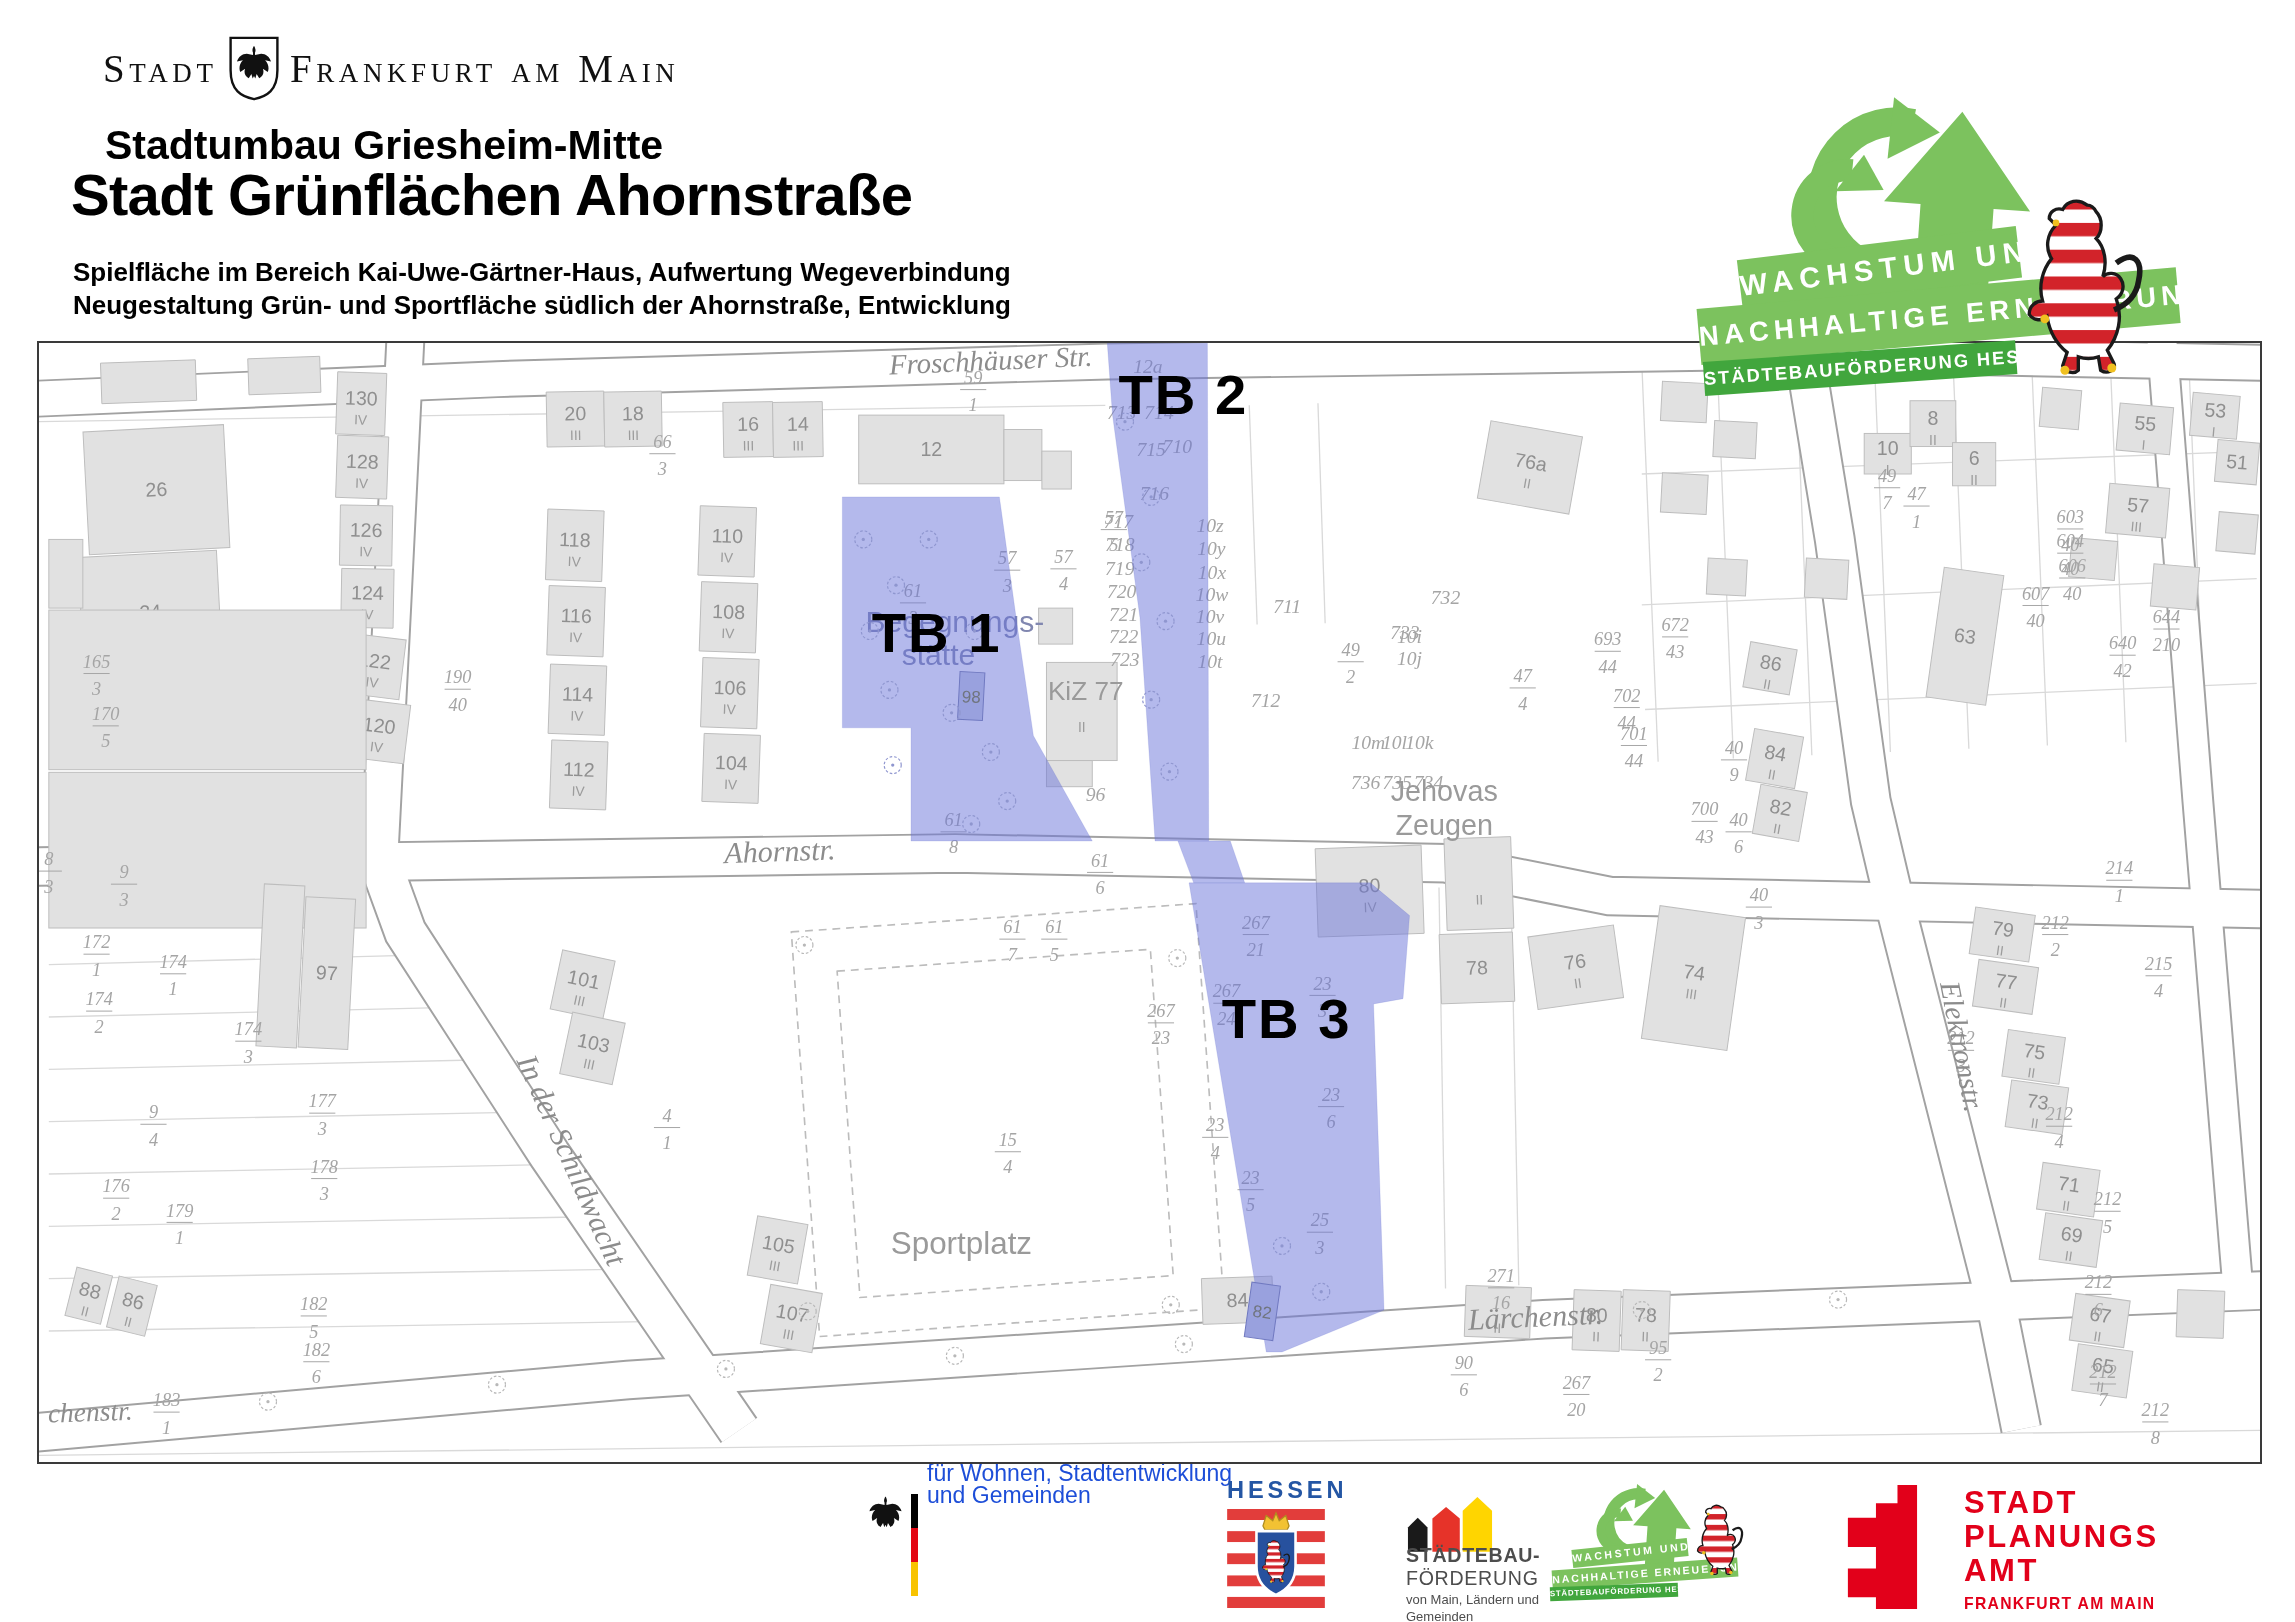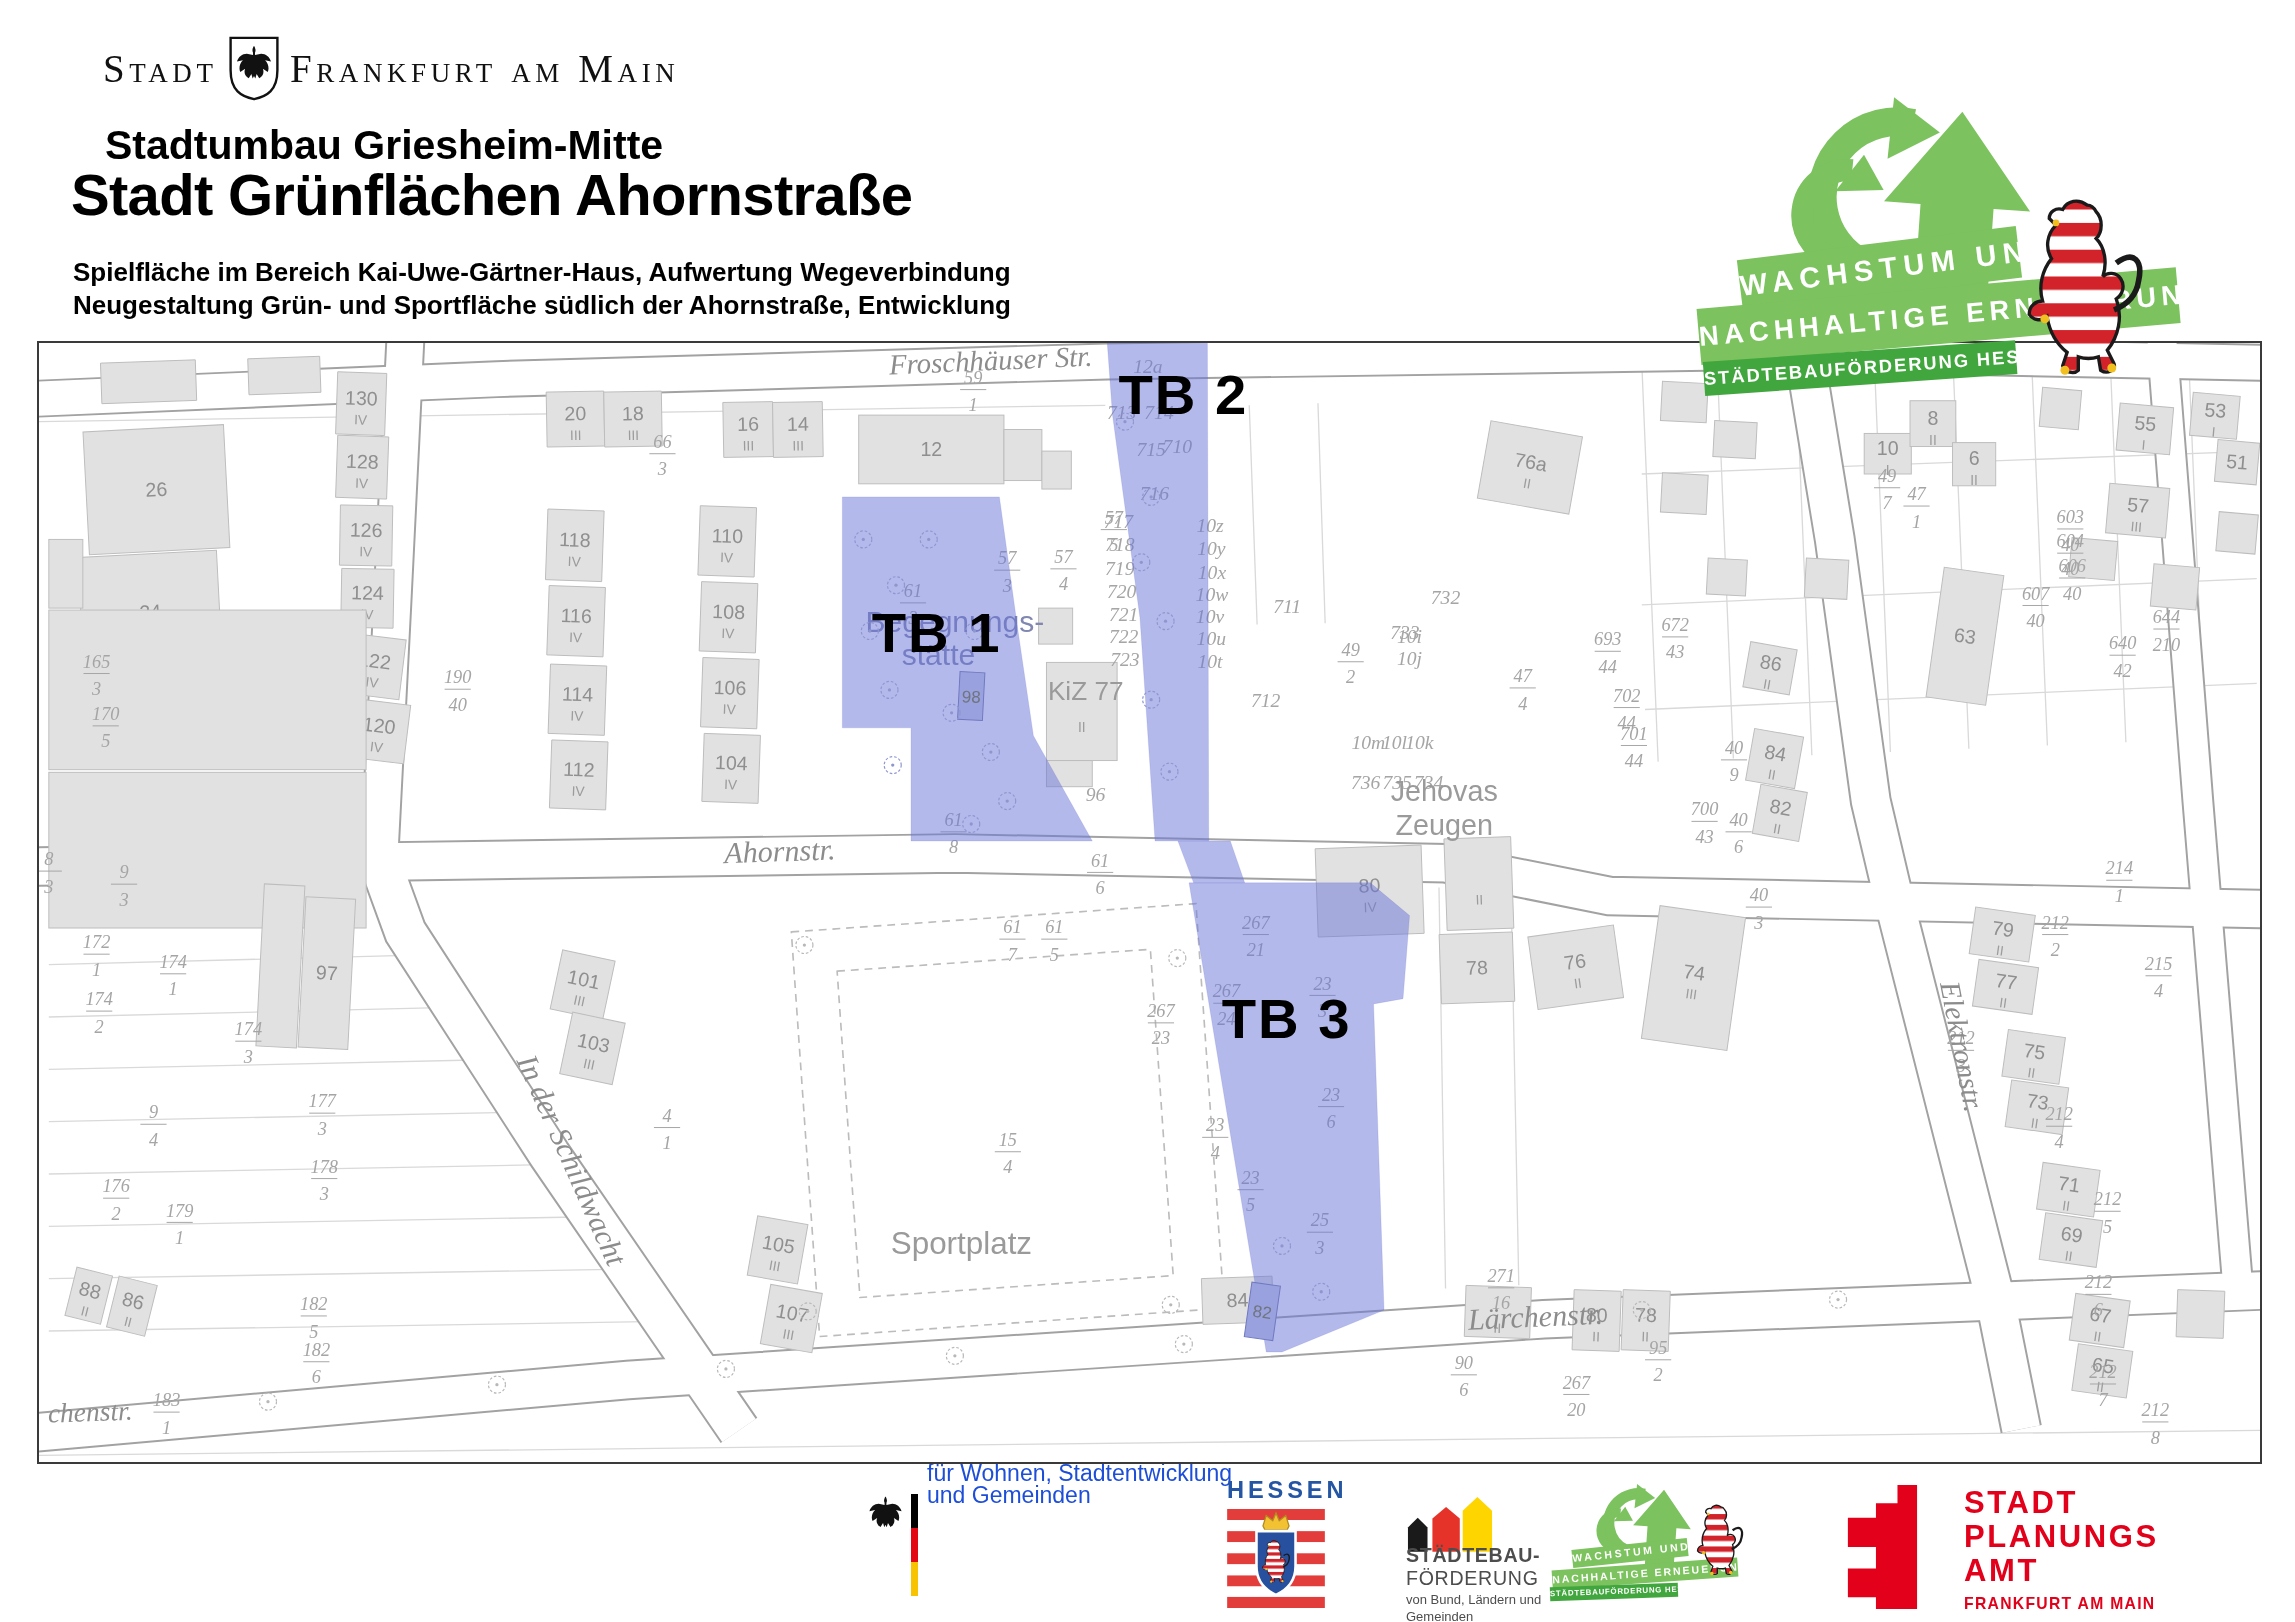--- a/index.html
+++ b/index.html
@@ -1043,21 +1043,21 @@
     <use href="#sym-lion" x="50" y="40" width="50" height="84"></use>
   </svg>
 
   <svg class="abs" style="left:1406px;top:1494px" width="88" height="59" viewBox="0 0 180 120">
     <polygon points="4,68 24,48 44,68 44,118 4,118" fill="#1a1a1a"></polygon>
     <polygon points="54,50 82,26 110,50 110,118 54,118" fill="#e63329"></polygon>
     <polygon points="116,34 146,6 176,34 176,118 116,118" fill="#ffd500"></polygon>
   </svg>
   <div class="abs sf-t1">STÄDTEBAU-</div>
   <div class="abs sf-t2">FÖRDERUNG</div>
-  <div class="abs sf-t3">von Bund, Ländern und</div>
+  <div class="abs sf-t3">von Main, Ländern und</div>
   <div class="abs sf-t4">Gemeinden</div>
 
   <div class="abs mini">
     <svg class="abs" style="left:33px;top:0px" width="118" height="111" viewBox="0 0 180 170">
         <use href="#sym-arrows"></use>
       </svg>
     <div class="mb mb1">WACHSTUM UND</div>
     <div class="mb mb2">NACHHALTIGE ERNEUERUNG</div>
     <div class="mb mb3">STÄDTEBAUFÖRDERUNG HESSEN</div>
     <svg class="abs" style="left:143px;top:19.6px" width="54" height="79" viewBox="0 0 82 120">

